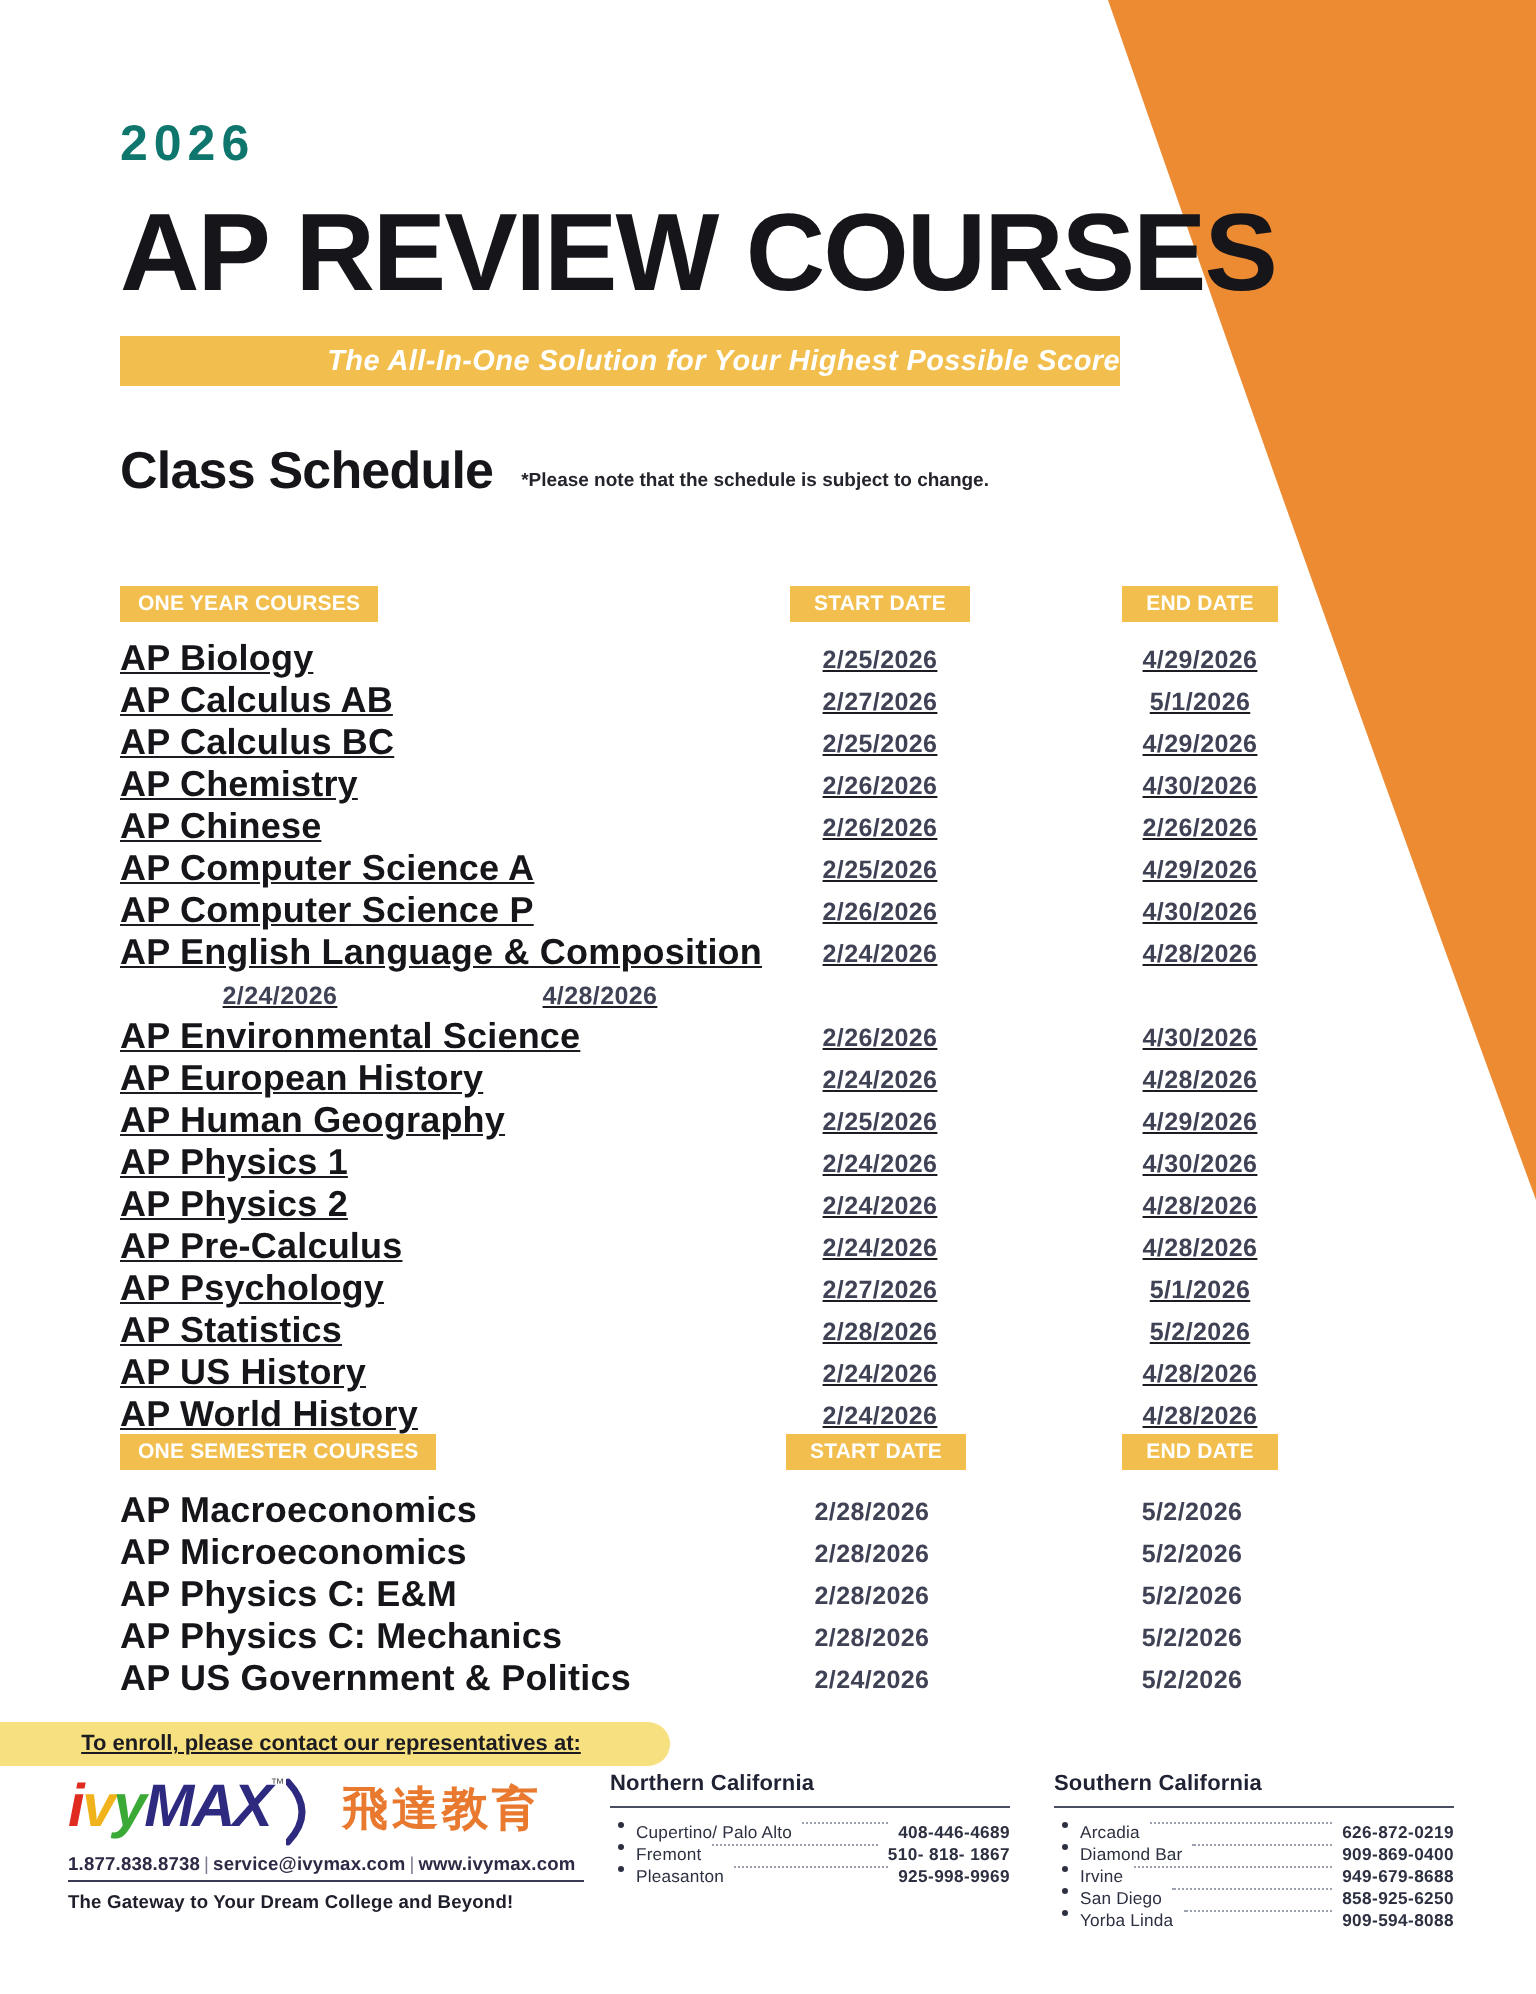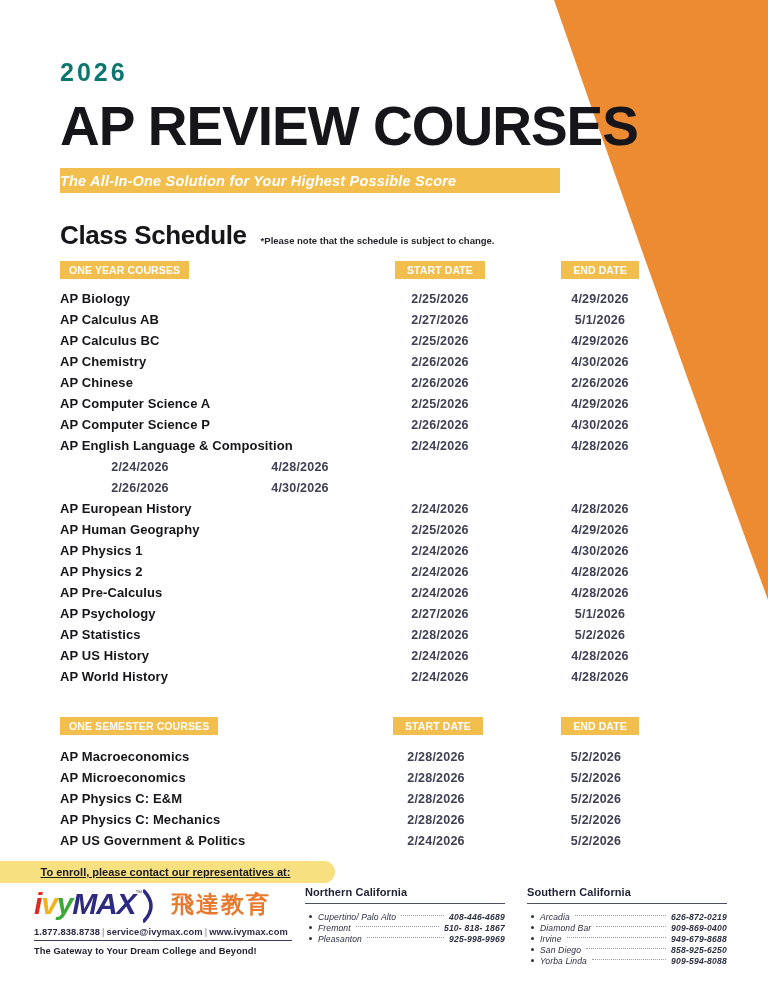--- a/index.html
+++ b/index.html
@@ -49,21 +49,21 @@
     color: #15151a;
     white-space: nowrap;
   }
   .subtitle-band {
     margin-top: 14px;
     background: #f2bf4e;
     width: 500px;
     height: 25px;
     display: flex;
     align-items: center;
-    justify-content: flex-start;
+    justify-content: flex-end;
   }
   .subtitle-band span {
     color: #ffffff;
     font-size: 14.5px;
     font-style: italic;
     font-weight: bold;
     letter-spacing: 0.2px;
   }
 
   
@@ -89,21 +89,21 @@
     margin-left: 14px;
     padding-bottom: 2px;
   }
 
   
   .table {
     position: absolute;
     left: 60px;
     width: 620px;
   }
-  .table.one-year { top: 260px; }
+  .table.one-year { top: 292px; text-decoration: underline; }
   .table.one-semester { top: 716px; }
 
   .row {
     display: flex;
     align-items: center;
     height: 21px;
   }
   .row.head {
     height: 19px;
     margin-bottom: 8px;
@@ -123,21 +123,21 @@
     font-size: 10.5px;
     font-weight: bold;
     letter-spacing: 0.1px;
     padding: 4px 9px 4px 9px;
     line-height: 1;
     white-space: nowrap;
   }
   .c-start .chip, .c-end .chip { padding: 4px 12px; }
 
   .course {
-    font-size: 13px;
+    font-size: 18px;
     font-weight: bold;
     color: #15151a;
     letter-spacing: 0.1px;
     white-space: nowrap;
   }
   .date {
     font-size: 12.5px;
     font-weight: bold;
     color: #3f4154;
     letter-spacing: 0.2px;
@@ -243,27 +243,26 @@
     padding-bottom: 5px;
     border-bottom: 1.6px solid #4a4f63;
   }
   .loc-list {
     margin: 7px 0 0 0;
     padding: 0;
     list-style: none;
   }
   .loc-item {
     display: flex;
-    align-items: center;
+    align-items: flex-start;
     font-size: 8.6px;
     color: #2c3040;
     height: 11px;
     letter-spacing: 0.1px;
     white-space: nowrap;
-    font-style: italic;
   }
   .bullet {
     width: 3px;
     height: 3px;
     border-radius: 50%;
     background: #2c3040;
     margin-right: 6px;
     margin-left: 4px;
     flex: 0 0 auto;
   }
@@ -351,20 +350,21 @@
       <div class="row">
         <div class="c-name"><span class="course">AP English Language &amp; Composition</span></div>
         <div class="c-start"><span class="date">2/24/2026</span></div>
         <div class="c-end"><span class="date">4/28/2026</span></div>
       </div>
       <div class="row">
         <div class="c-start"><span class="date">2/24/2026</span></div>
         <div class="c-end"><span class="date">4/28/2026</span></div>
       </div>
       <div class="row">
+        <div class="c-name"><span class="course">AP Environmental Science</span></div>
         <div class="c-start"><span class="date">2/26/2026</span></div>
         <div class="c-end"><span class="date">4/30/2026</span></div>
       </div>
       <div class="row">
         <div class="c-name"><span class="course">AP European History</span></div>
         <div class="c-start"><span class="date">2/24/2026</span></div>
         <div class="c-end"><span class="date">4/28/2026</span></div>
       </div>
       <div class="row">
         <div class="c-name"><span class="course">AP Human Geography</span></div>

